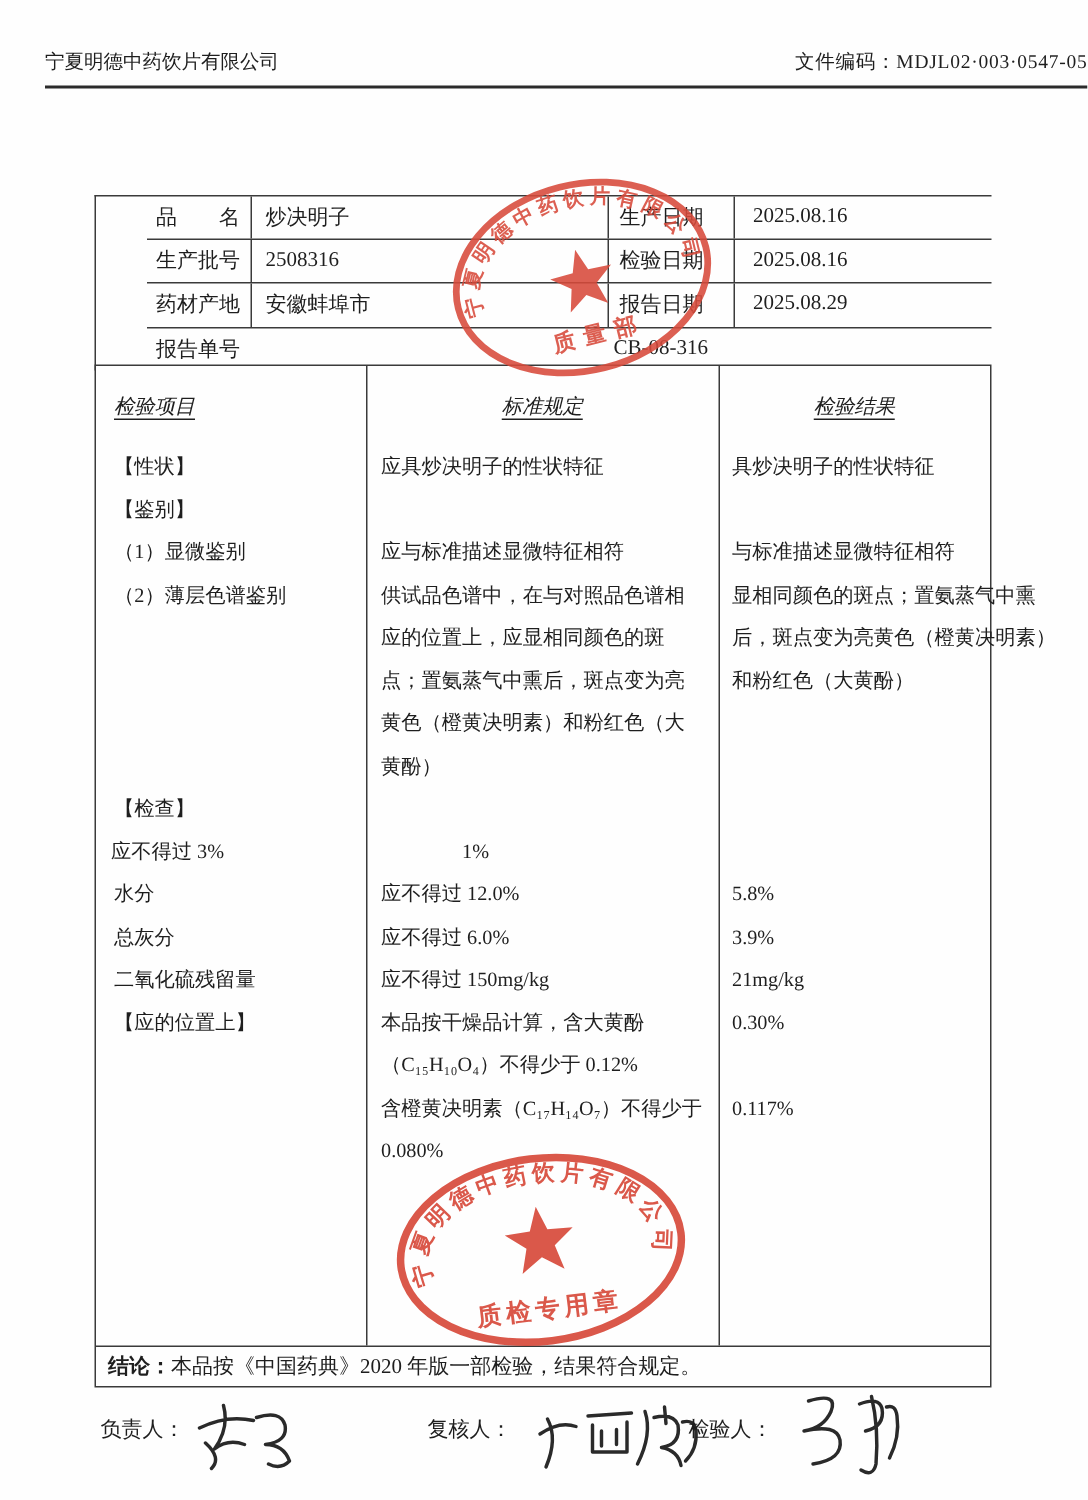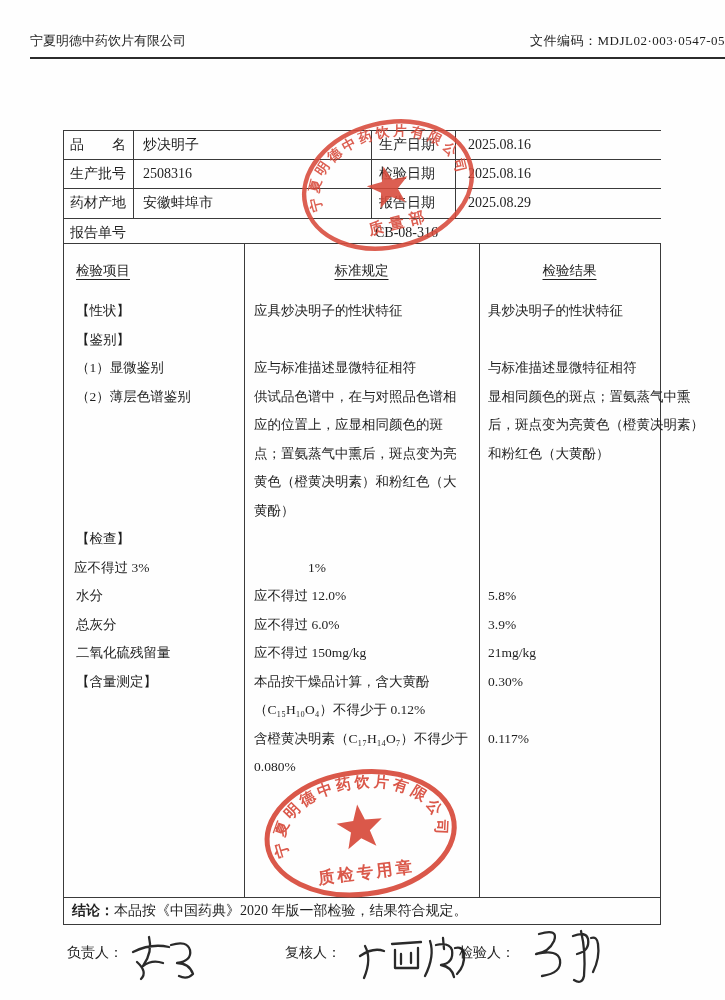--- a/index.html
+++ b/index.html
@@ -12,34 +12,34 @@
          padding-bottom:7px; border-bottom:2px solid #2b2b2b; }
   .doccode { letter-spacing:0.5px; }
 
   
   .title { position:absolute; top:84px; left:0; width:100%; text-align:center;
            font-size:27px; font-weight:bold; letter-spacing:6px; color:#111; }
 
   
   .info { position:absolute; left:63px; top:130px; width:598px; border-top:1px solid #3a3a3a;
           border-left:1px solid #3a3a3a; font-size:14px; box-sizing:border-box; }
-  .irow { display:flex; height:28.2px; border-bottom:1px solid #3a3a3a; }
+  .irow { display:flex; height:28.2px; border-bottom:1px solid #3a3a3a;margin-left:34px; }
   .irow.last { border-bottom:none; }
   .ic { box-sizing:border-box; display:flex; align-items:center; height:100%; }
   .ic.l1 { width:70px;  padding-left:6px; }
   .ic.v1 { width:238px; padding-left:9px; }
   .ic.l2 { width:84px;  padding-left:7px; }
   .ic.v2 { flex:1;      padding-left:12px; }
   .bd { border-right:1px solid #3a3a3a; }
 
   
   .mtable { position:absolute; left:63px; top:243px; width:598px; height:682px;
             border:1px solid #3a3a3a; box-sizing:border-box; font-size:13.5px; }
   .mhead { position:absolute; top:0; left:0; right:0; height:53px; display:flex; }
-  .mh { box-sizing:border-box; display:flex; align-items:center; }
+  .mh { box-sizing:border-box; display:flex; align-items:center;font-style:italic; }
   .mh1 { width:180px; padding-left:12px; }
   .mh2 { width:235px; justify-content:center; }
   .mh3 { width:181px; justify-content:center; }
   .mh span { text-decoration:underline; text-underline-offset:4px; }
   .vline { position:absolute; top:0; width:1px; height:653px; background:#3a3a3a; }
   .vl1 { left:180px; } .vl2 { left:415px; }
   .mbody { position:absolute; top:53px; left:0; right:0; }
   .trow { display:flex; height:28.5px; }
   .c { box-sizing:border-box; display:flex; align-items:center; white-space:nowrap; }
   .c1 { width:180px; padding-left:12px; }
@@ -173,21 +173,21 @@
           <div class="c c1">总灰分</div>
           <div class="c c2">应不得过 6.0%</div>
           <div class="c c3">3.9%</div>
         </div>
       <div class="trow">
           <div class="c c1">二氧化硫残留量</div>
           <div class="c c2">应不得过 150mg/kg</div>
           <div class="c c3">21mg/kg</div>
         </div>
       <div class="trow">
-          <div class="c c1">【含量测定】</div>
+          <div class="c c1">【应的位置上】</div>
           <div class="c c2">本品按干燥品计算，含大黄酚</div>
           <div class="c c3">0.30%</div>
         </div>
       <div class="trow">
           <div class="c c1"></div>
           <div class="c c2">（C₁₅H₁₀O₄）不得少于 0.12%</div>
           <div class="c c3"></div>
         </div>
       <div class="trow">
           <div class="c c1"></div>

